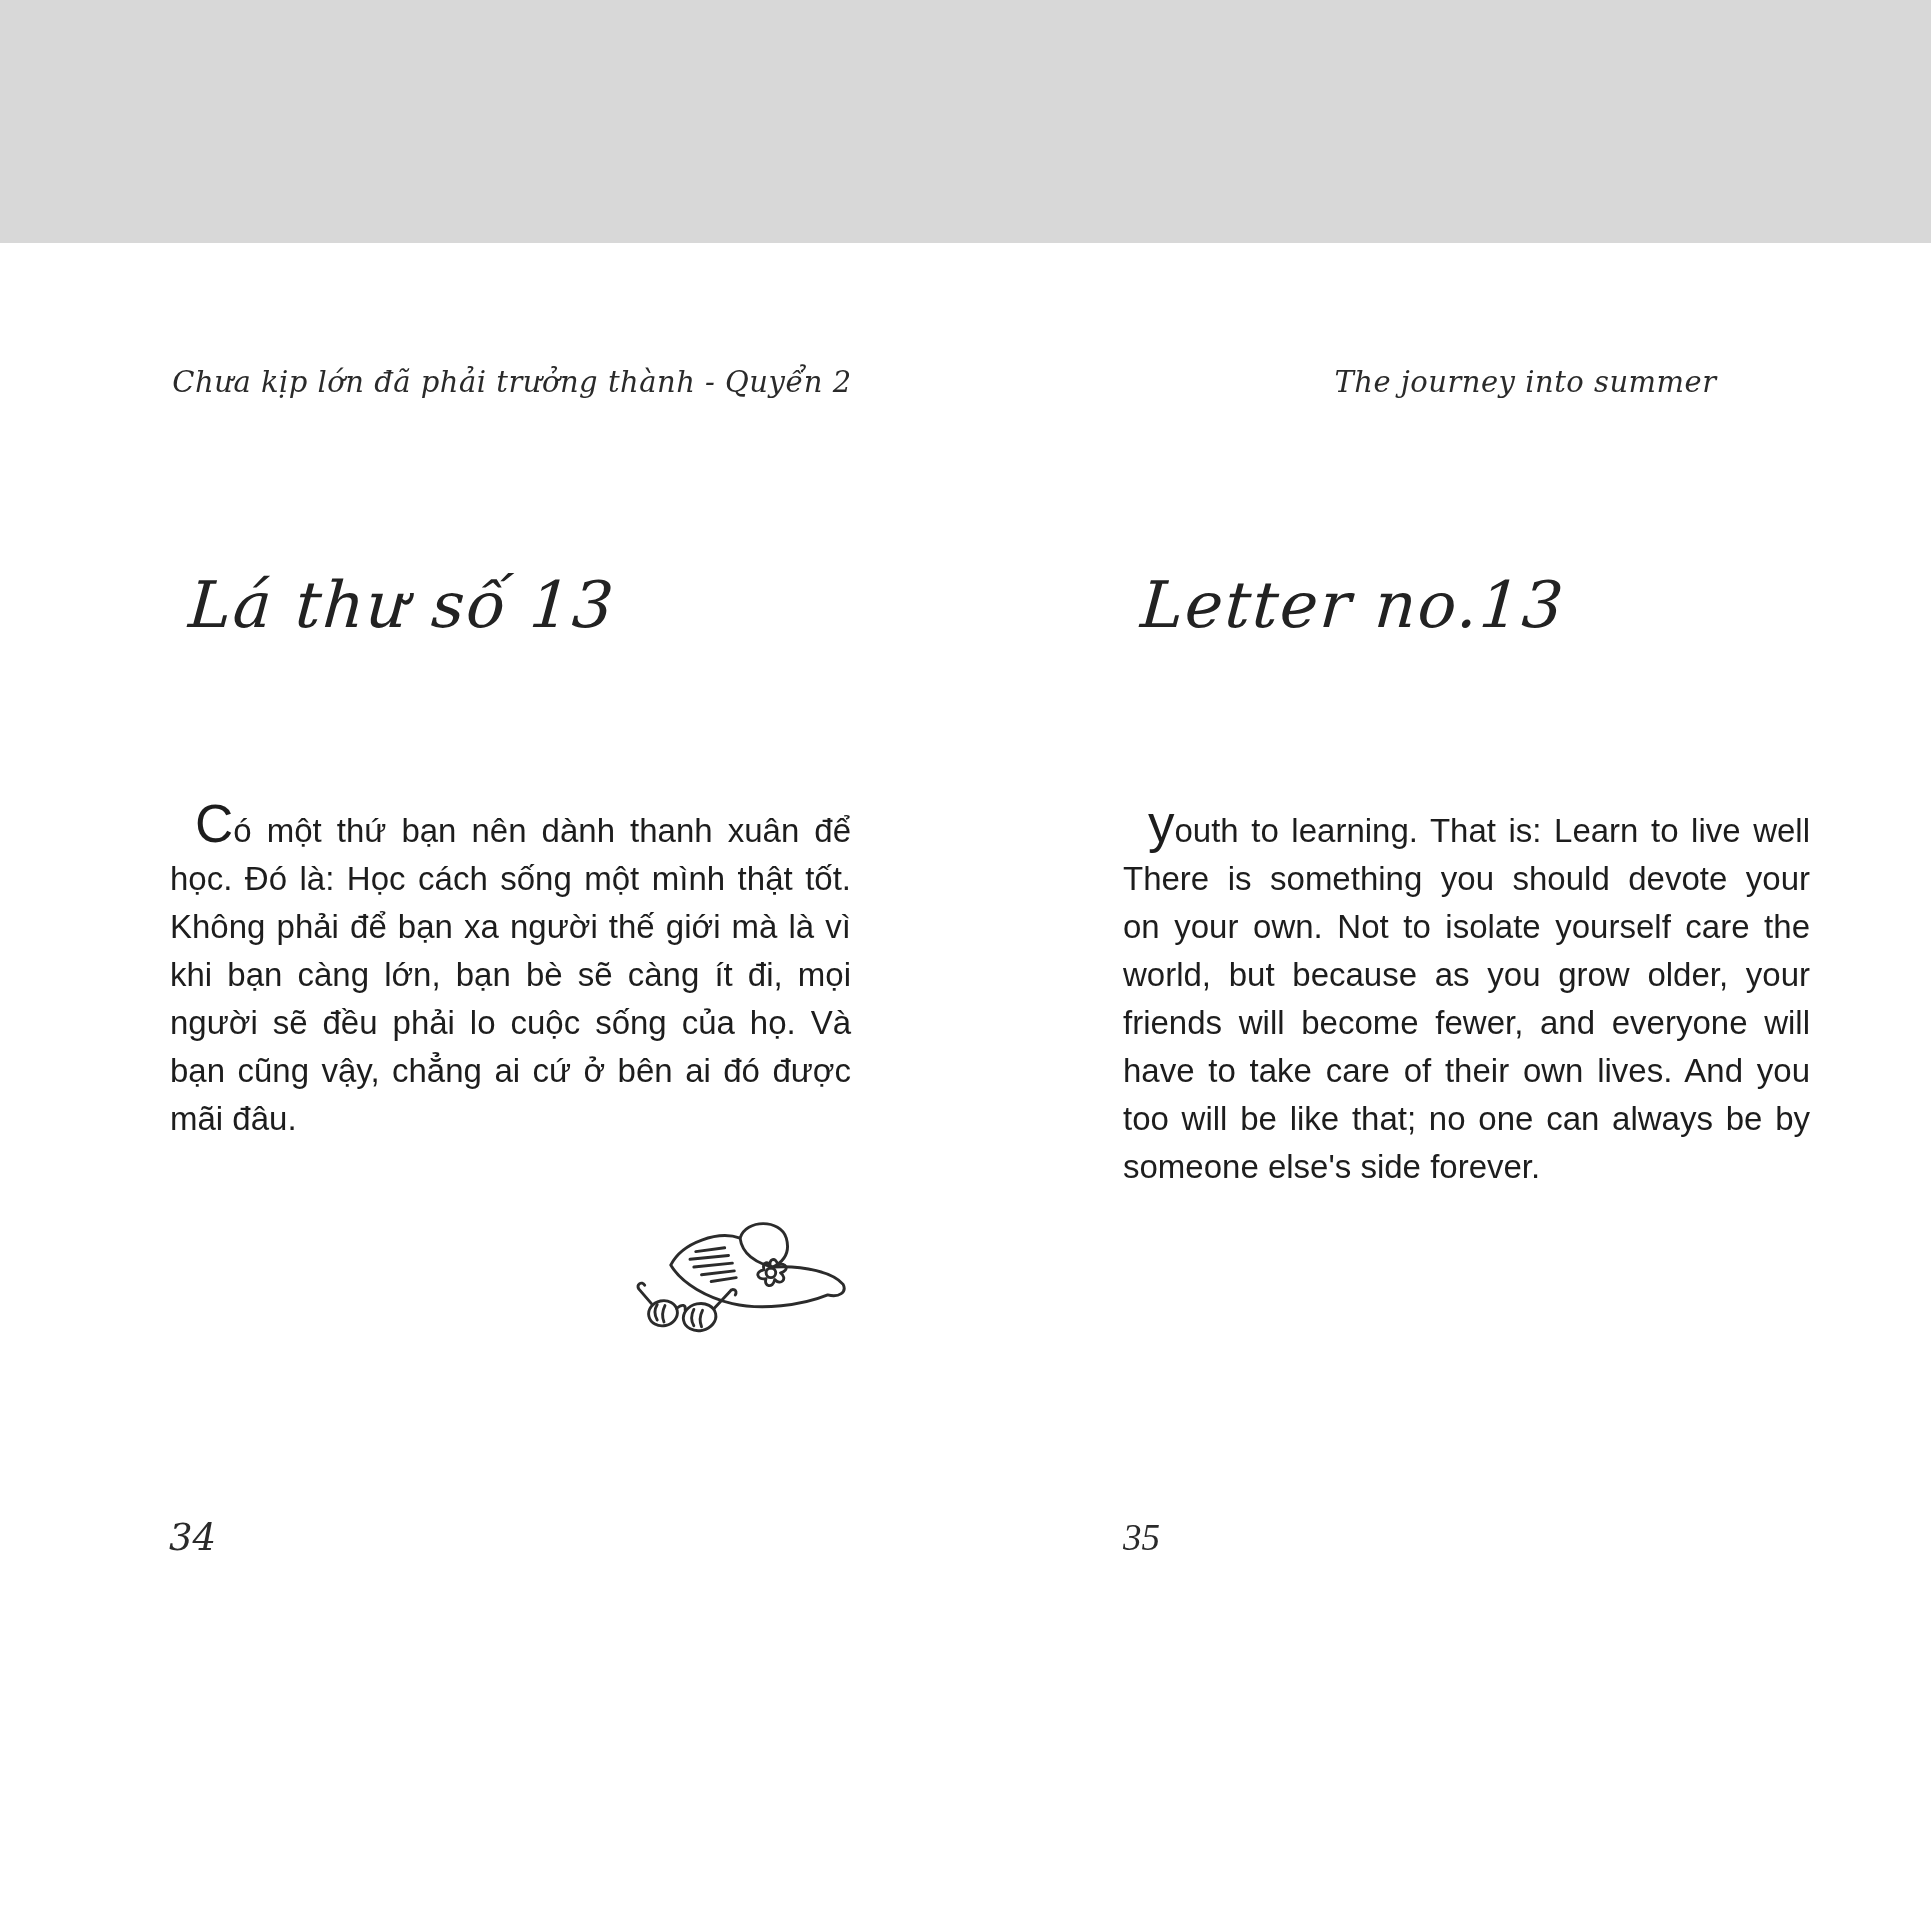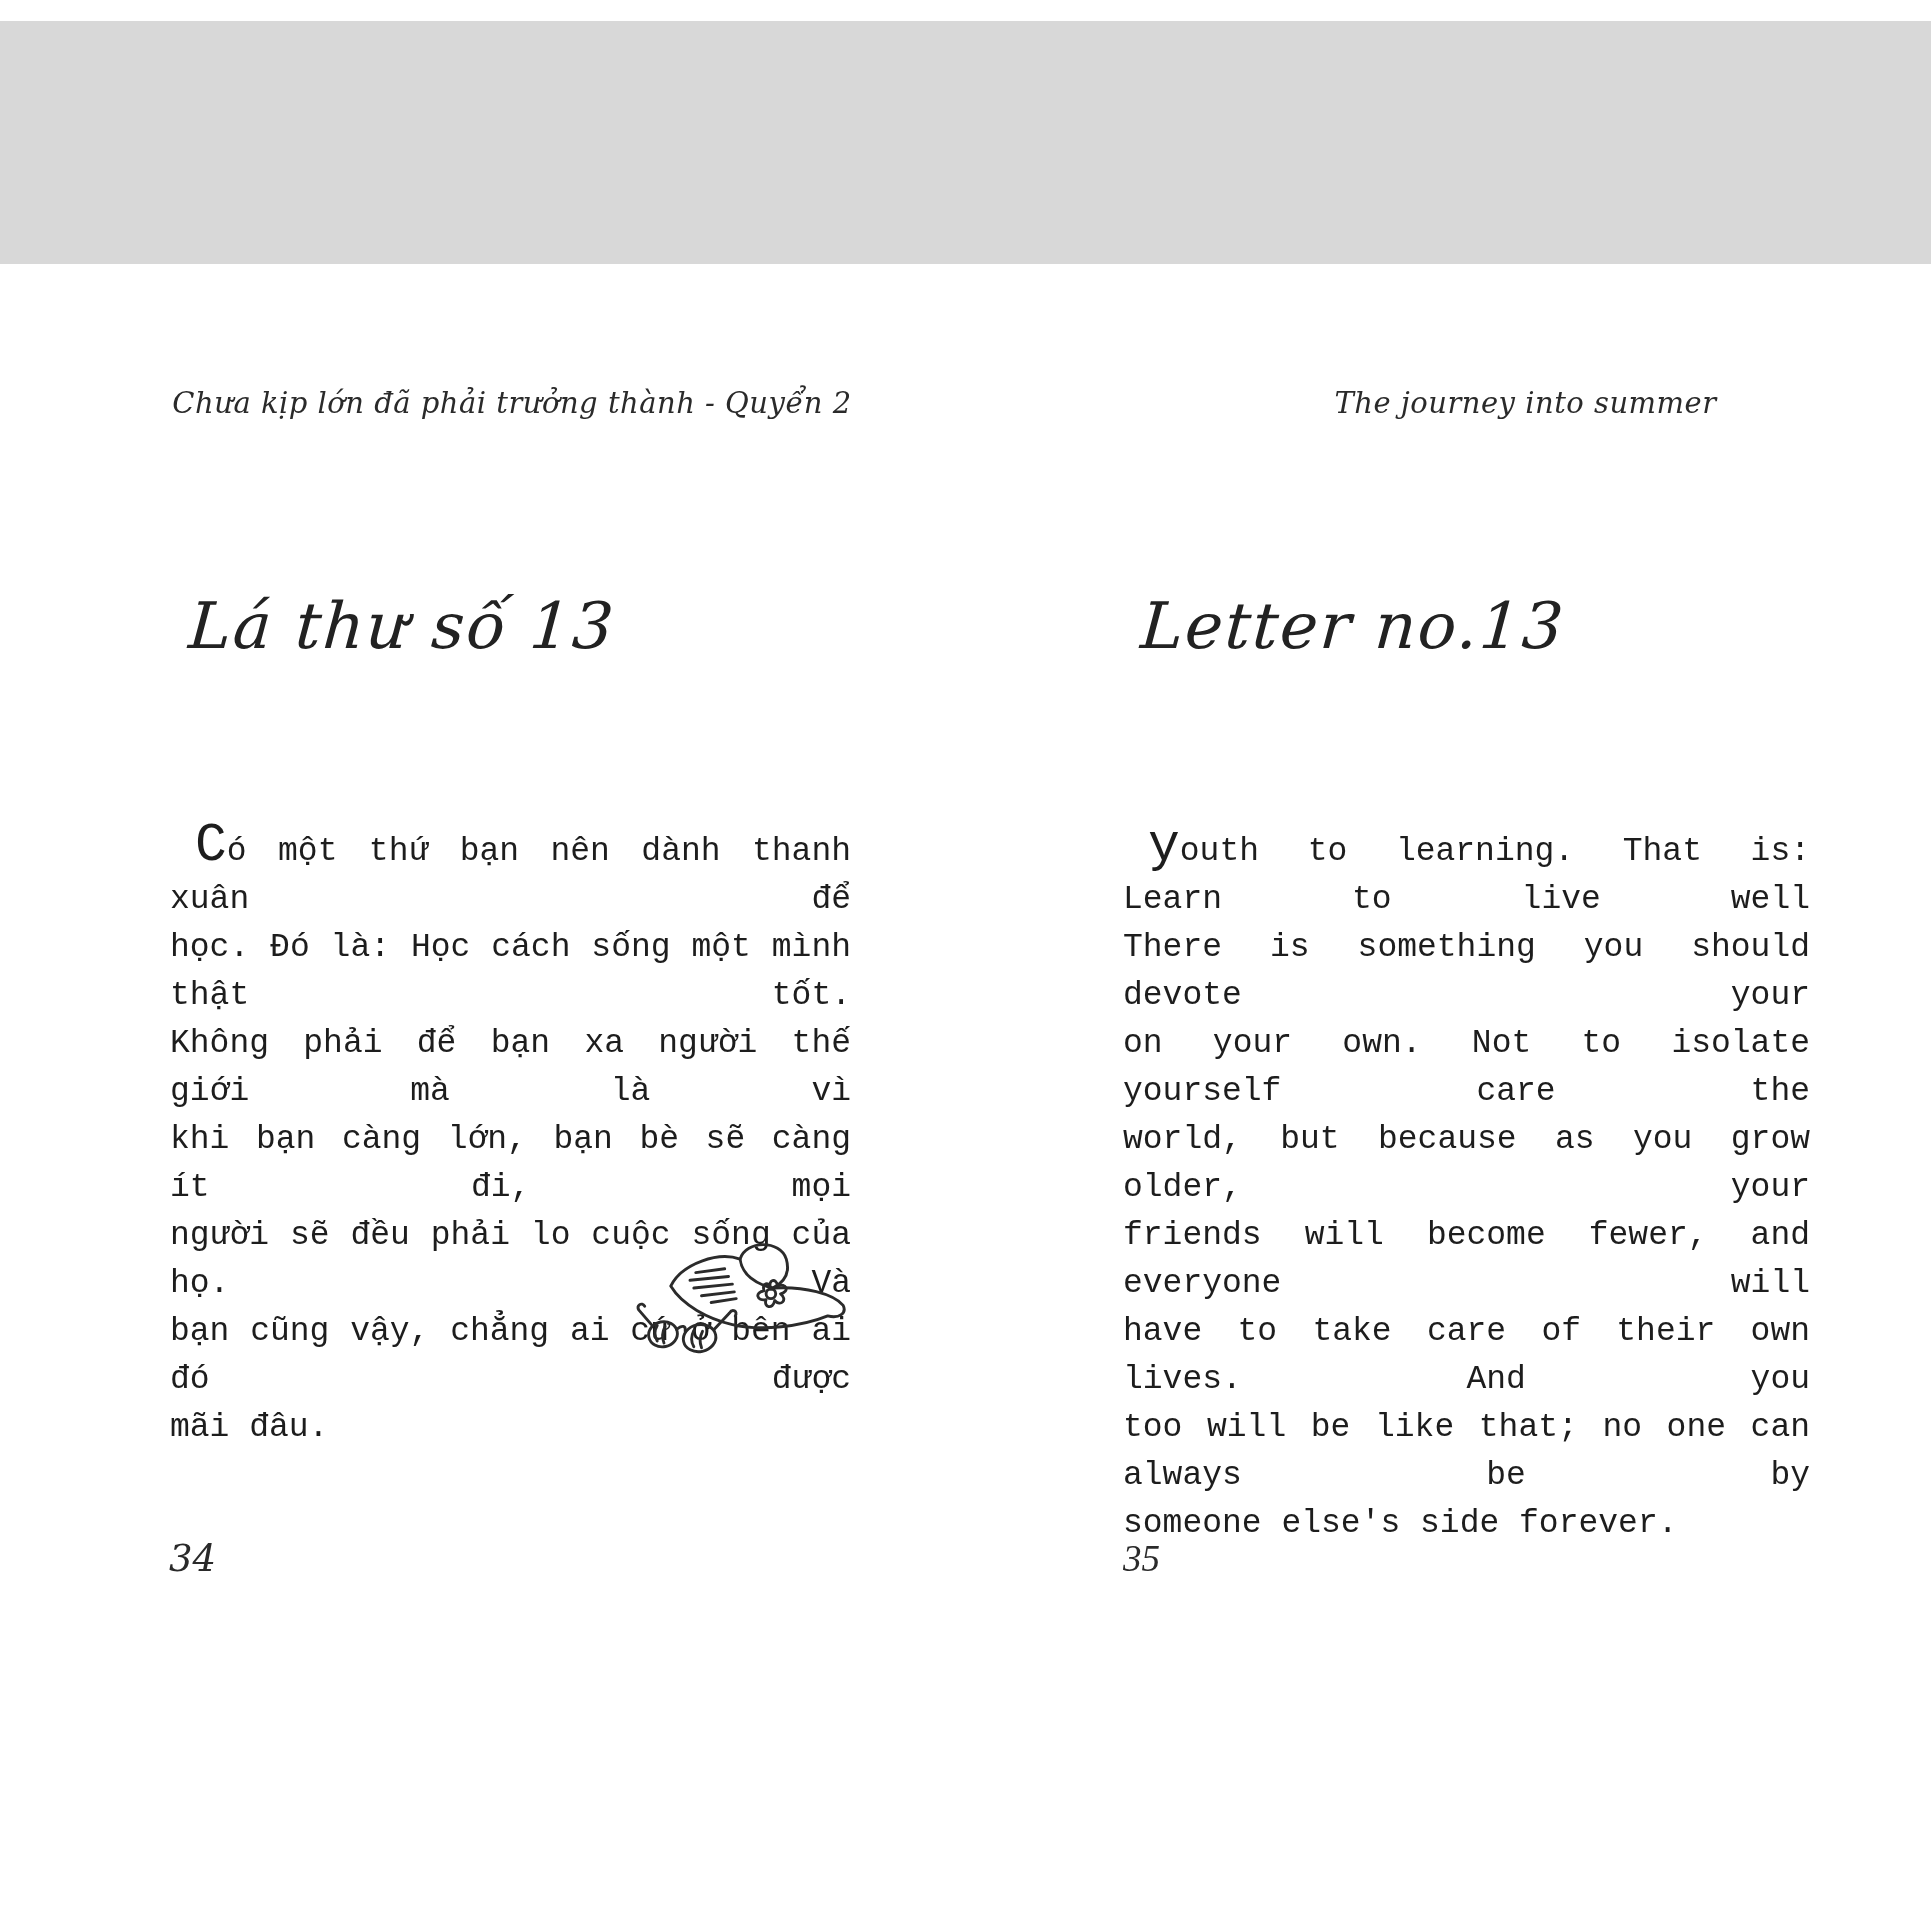--- a/index.html
+++ b/index.html
@@ -1,34 +1,34 @@
 <!DOCTYPE html>
 <html><head>
 <meta charset="utf-8">
 <style>
   html,body{margin:0;padding:0;background:#ffffff;}
   .canvas{position:relative;width:1931px;height:1575px;background:#ffffff;overflow:hidden;
-          font-family:"Liberation Serif",serif;margin-top:21px;}
+          font-family:"Liberation Serif",serif;}
   .band{position:absolute;left:0;width:1931px;background:#d8d8d8;}
   .band-top{top:0;height:243px;}
   .band-bottom{top:1688px;height:243px;}
 
   .running-head{position:absolute;top:365px;font-family:"DejaVu Serif",serif;
                 font-style:italic;font-size:29px;color:#2a2a2a;text-align:center;
                 letter-spacing:0.5px;}
   .running-head.left{left:169px;width:686px;}
   .running-head.right{left:1182px;width:687px;}
 
   .chapter-title{position:absolute;top:568px;font-family:"DejaVu Serif",serif;
                  font-style:italic;font-size:64px;color:#222;letter-spacing:1.9px;
                  transform:skewX(-4deg);}
   .chapter-title.left{left:189px;}
   .chapter-title.right{left:1141px;}
 
-  .body-block{position:absolute;top:807px;font-family:Liberation Mono, monospace;
+  .body-block{position:absolute;top:807px;font-family:Liberation Sans, sans-serif;
               font-size:33px;line-height:48px;color:#1d1d1d;}
   .body-block.left{left:170px;width:681px;}
   .body-block.right{left:1123px;width:687px;}
   .jline{text-align:justify;text-align-last:justify;}
   .jline:last-child{text-align-last:left;}
   .jline:first-child{text-indent:25px;}
   .jline:first-child::first-letter{font-size:53px;line-height:0;}
 
   .pagenum{position:absolute;top:1516px;font-family:"DejaVu Serif",serif;
            font-style:italic;font-size:37px;color:#2a2a2a;text-align:left;}

